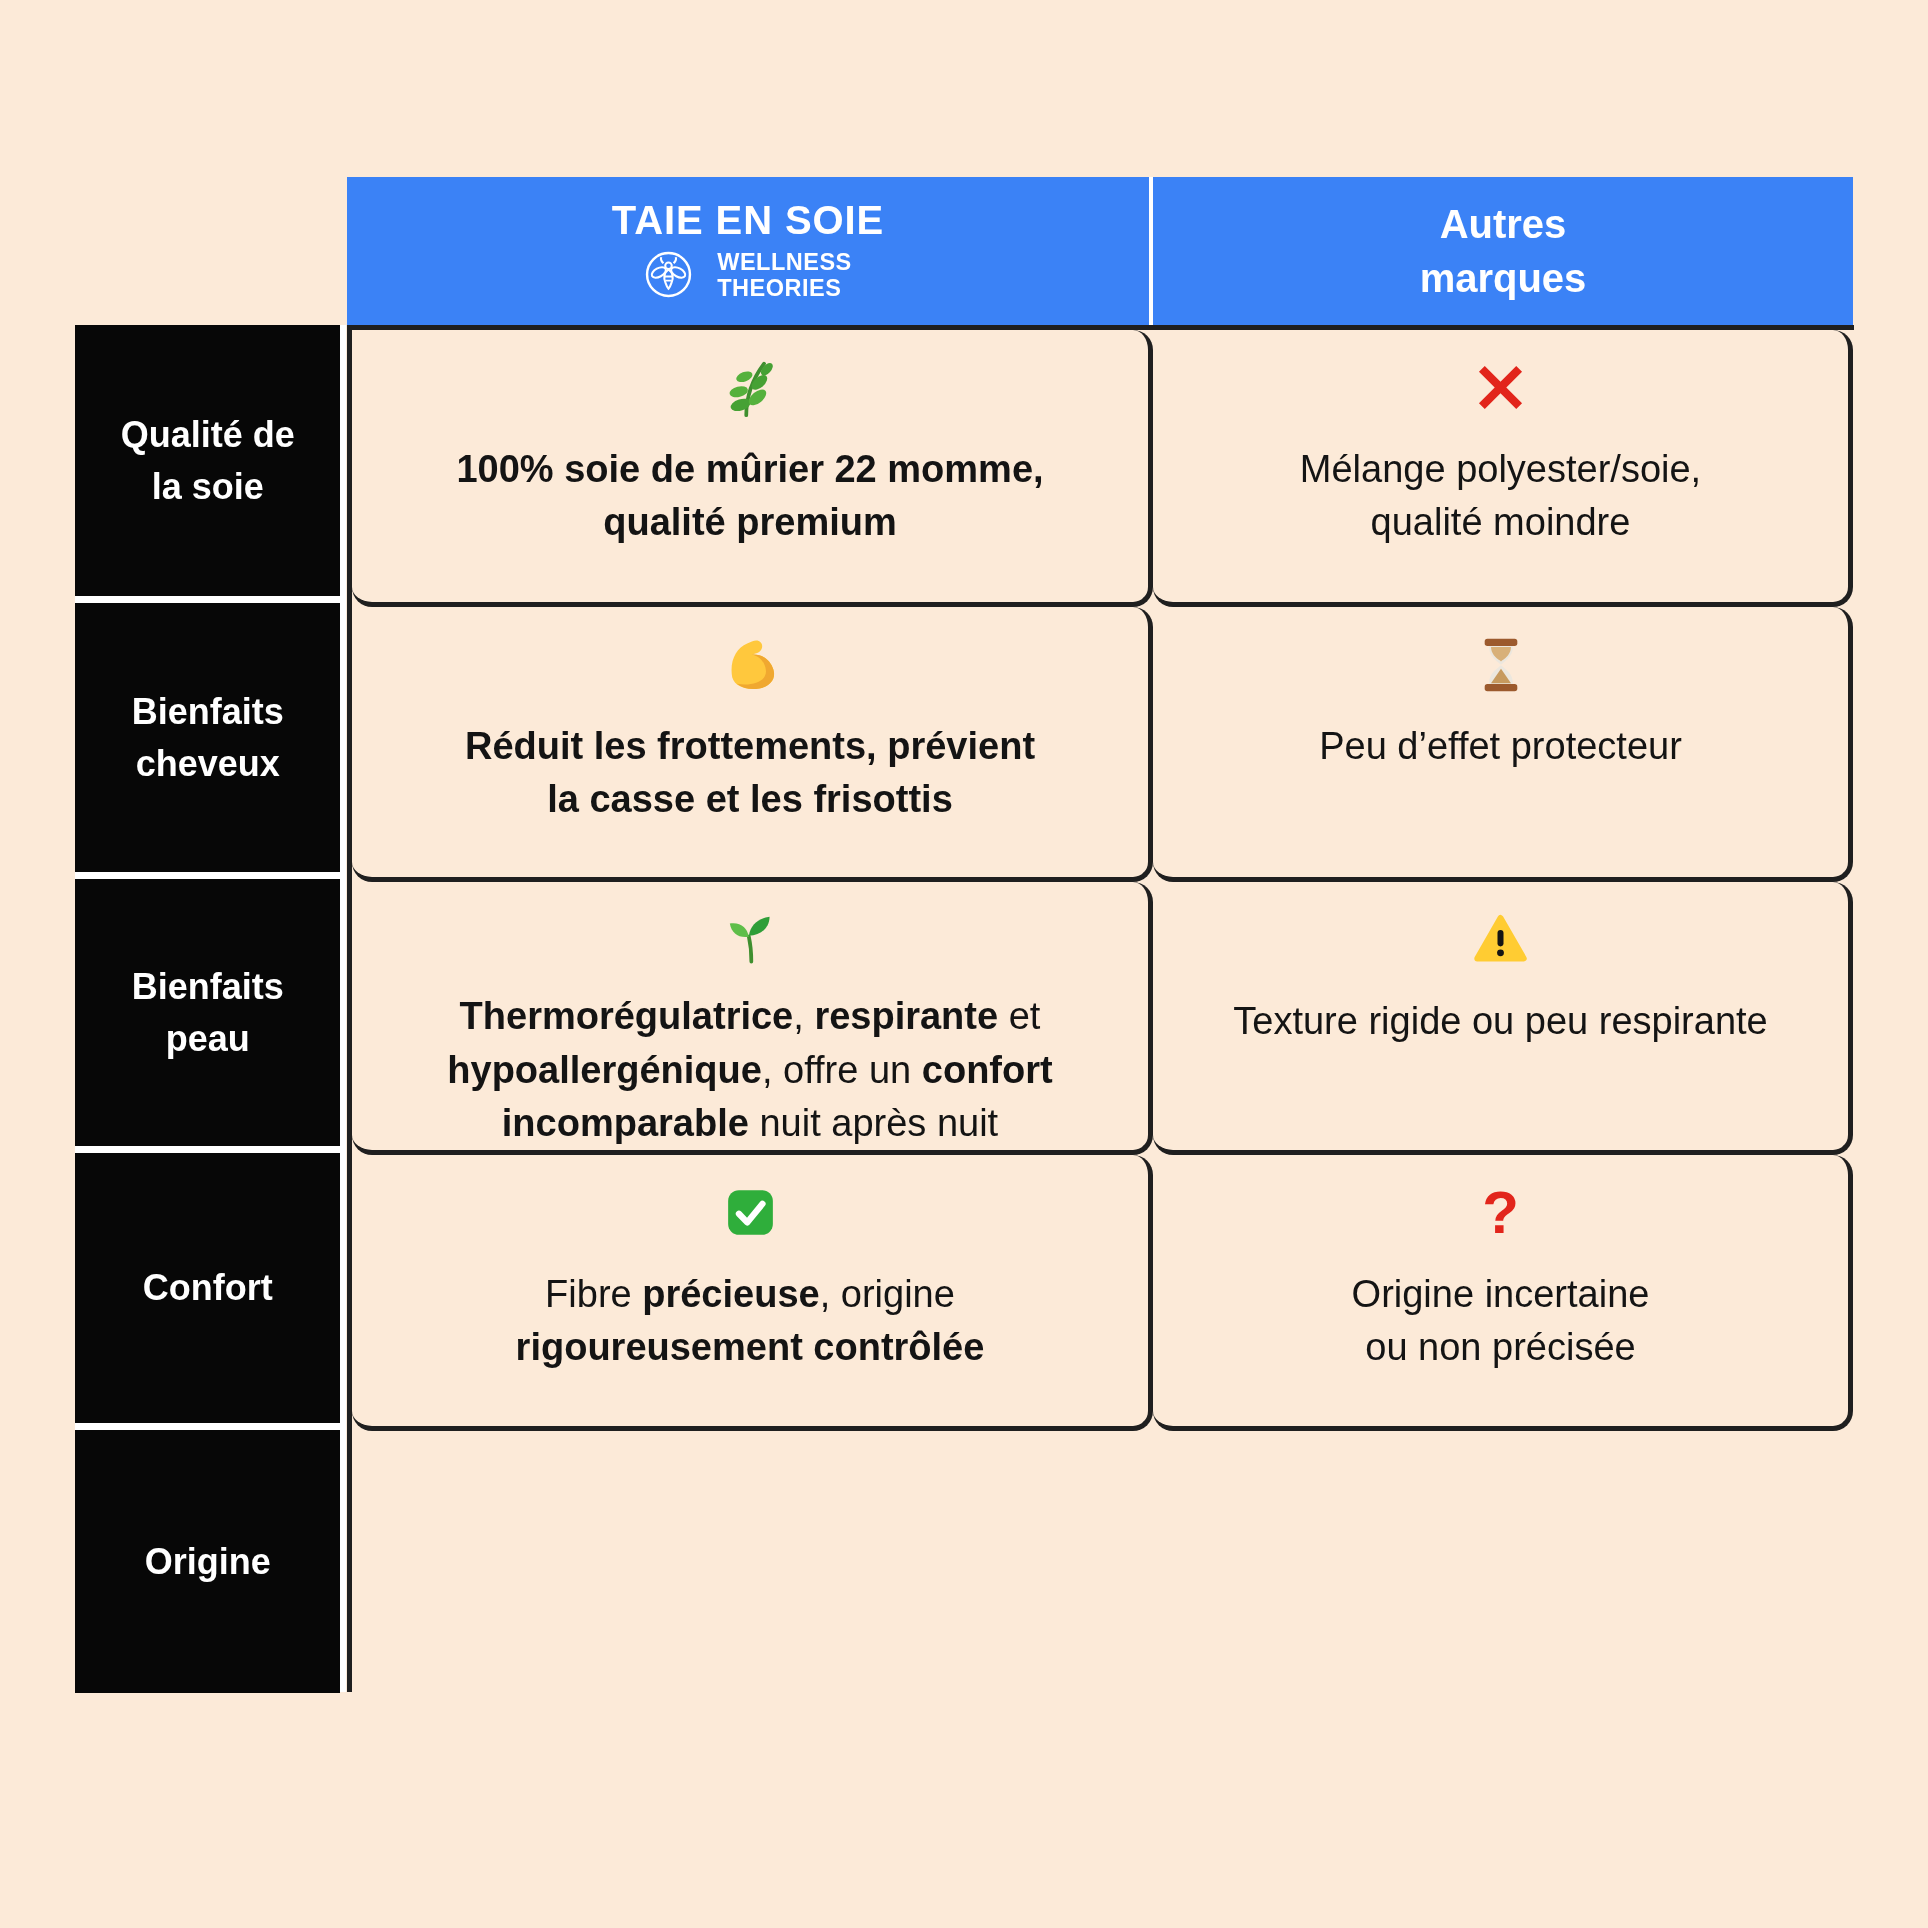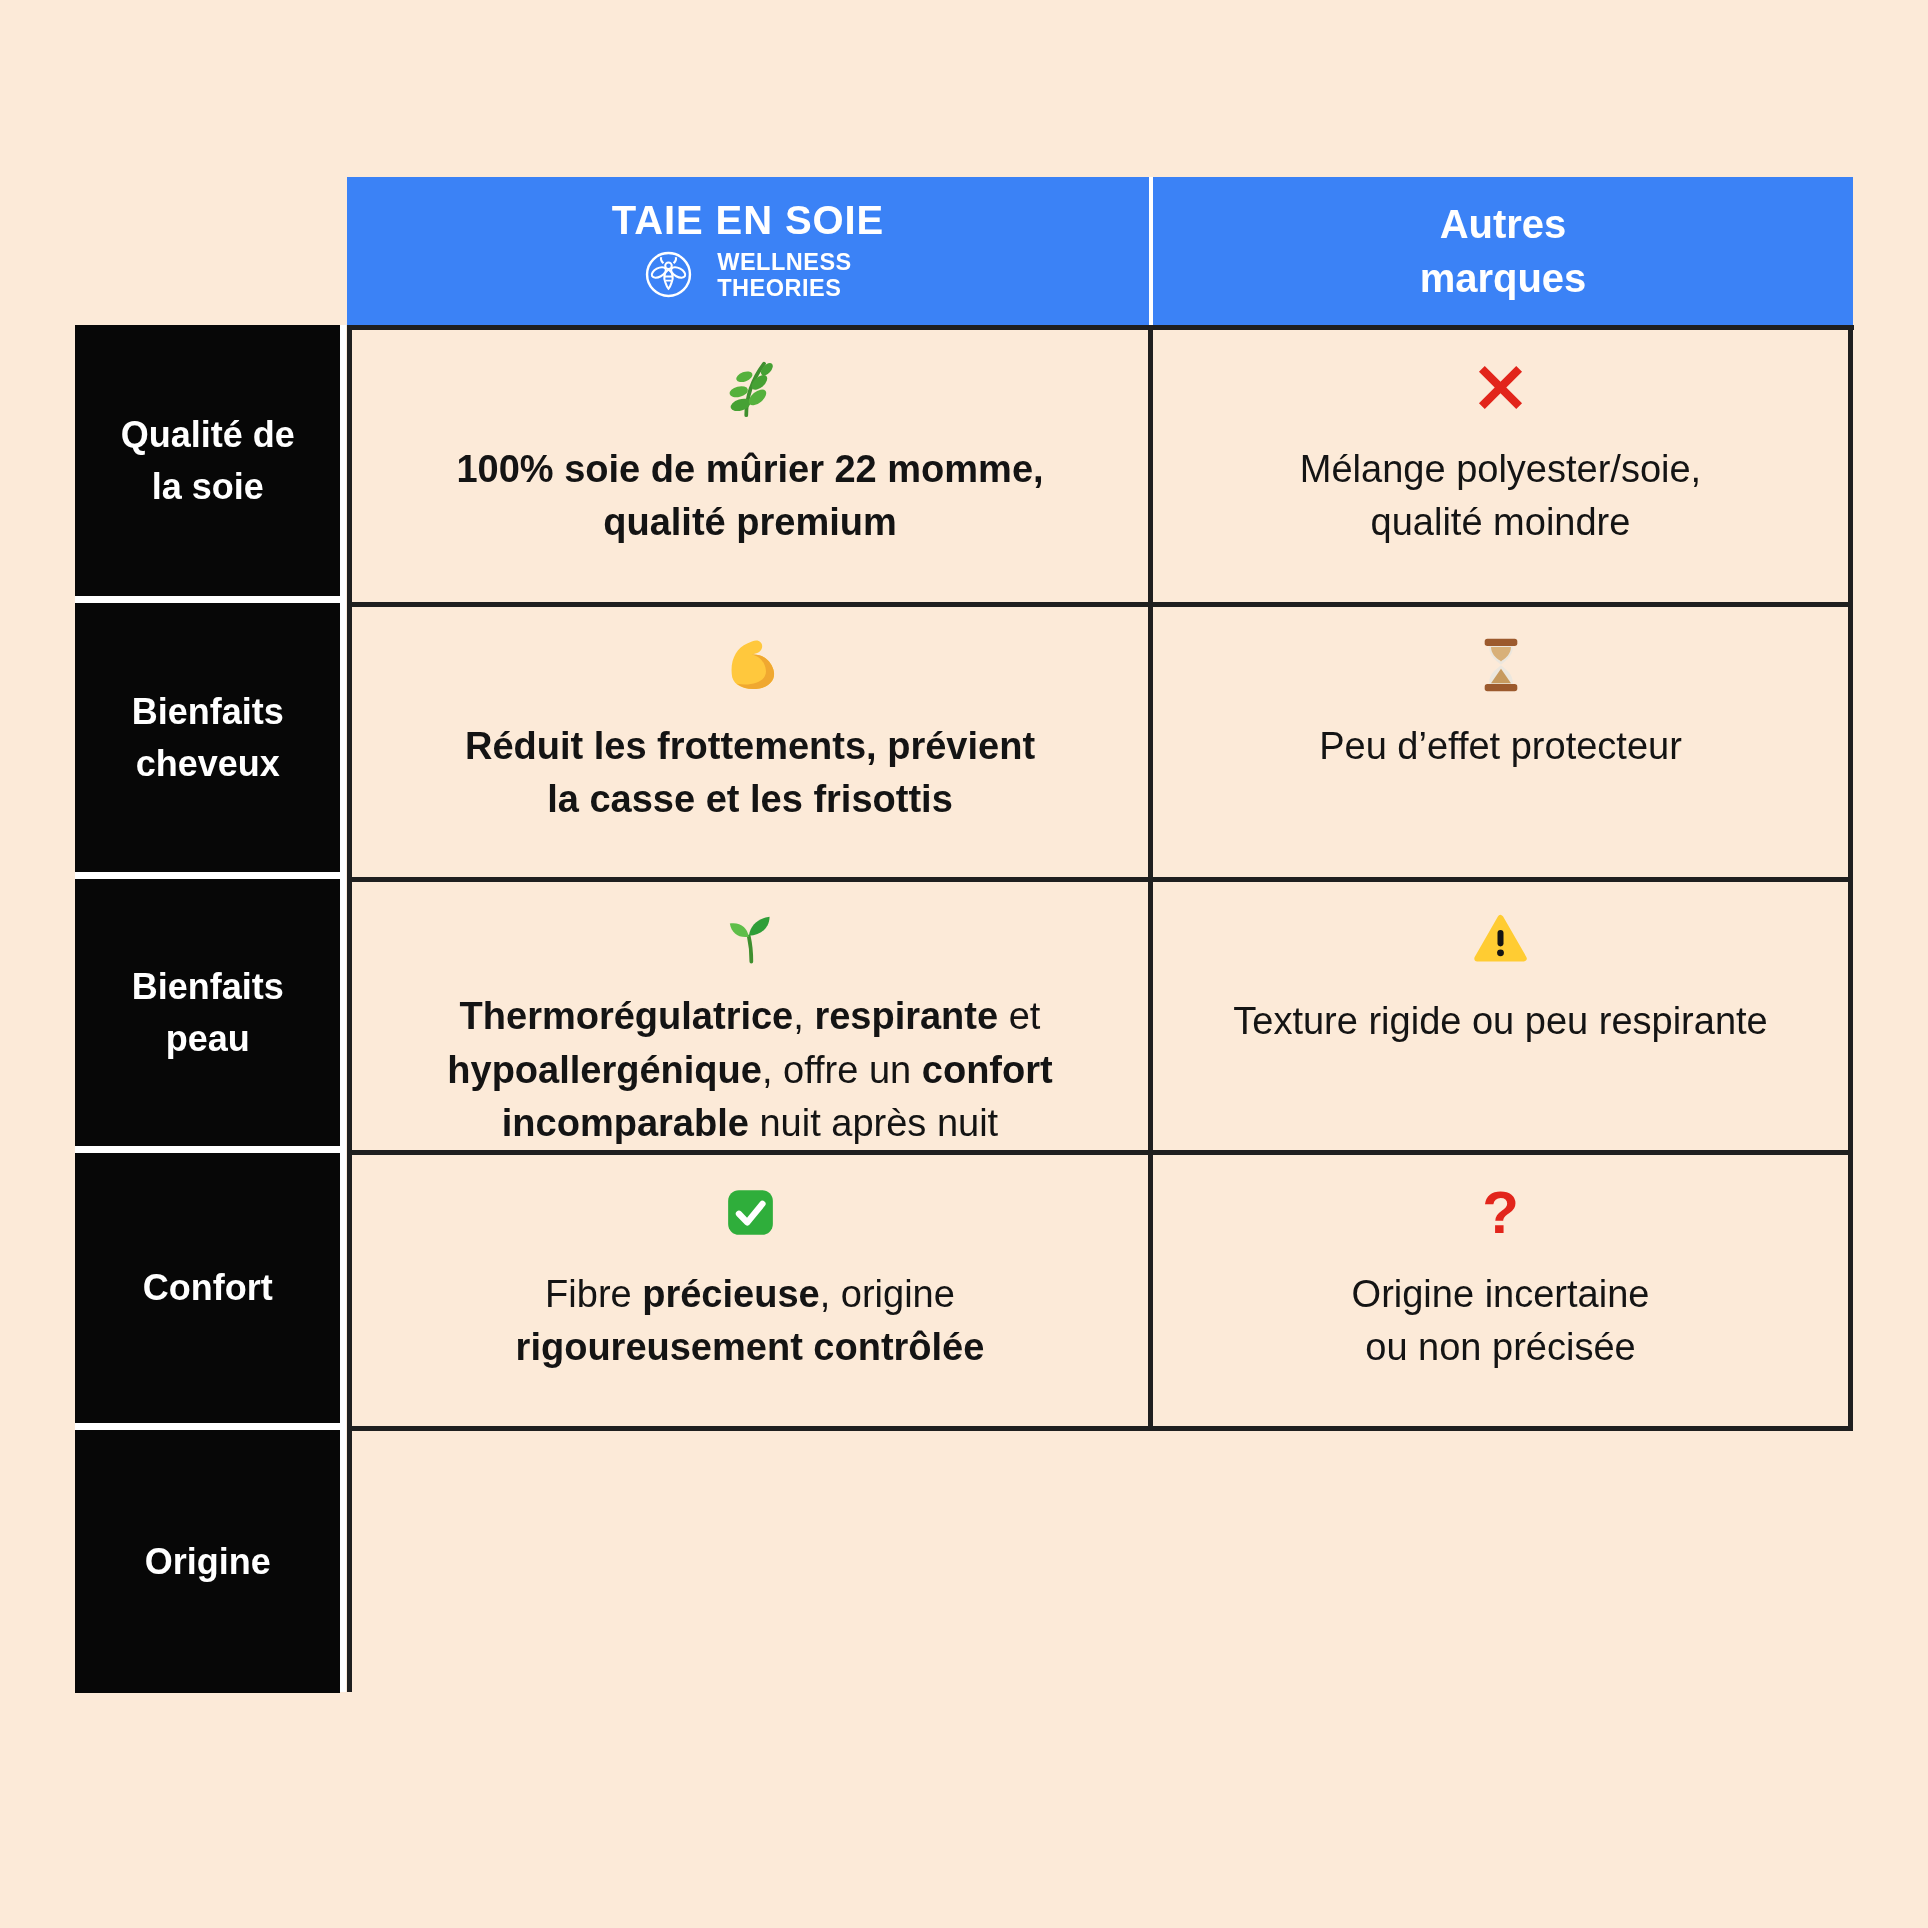--- a/index.html
+++ b/index.html
@@ -41,21 +41,21 @@
 
   
   .body-grid {
     position:absolute; left:347px; top:325px; width:1507px; height:1367px;
     display:grid; grid-template-columns:801px 700px; grid-template-rows:277px 275px 273px 276px 261px;
     border-top:5.6px solid #1f1f1f; border-left:5.6px solid #1f1f1f;
   }
   .bcell {
     border-right:5.6px solid #1f1f1f; border-bottom:5.6px solid #1f1f1f;
     display:flex; flex-direction:column; align-items:center;
-    padding:24.5px 19px 0 19px; gap:22.6px;
+    padding:24.5px 19px 0 19px; gap:22.6px;border-radius:20px;
   }
   .icon-box { height:66px; display:flex; align-items:center; justify-content:center; }
   .cell-text {
     font-size:38px; line-height:1.4; text-align:center; white-space:pre-line;
   }
   .seg-bold { font-weight:700; }
   .q-glyph { font-size:60px; font-weight:700; color:#e2251b; line-height:1; }
 </style>
 </head>
 <body>

